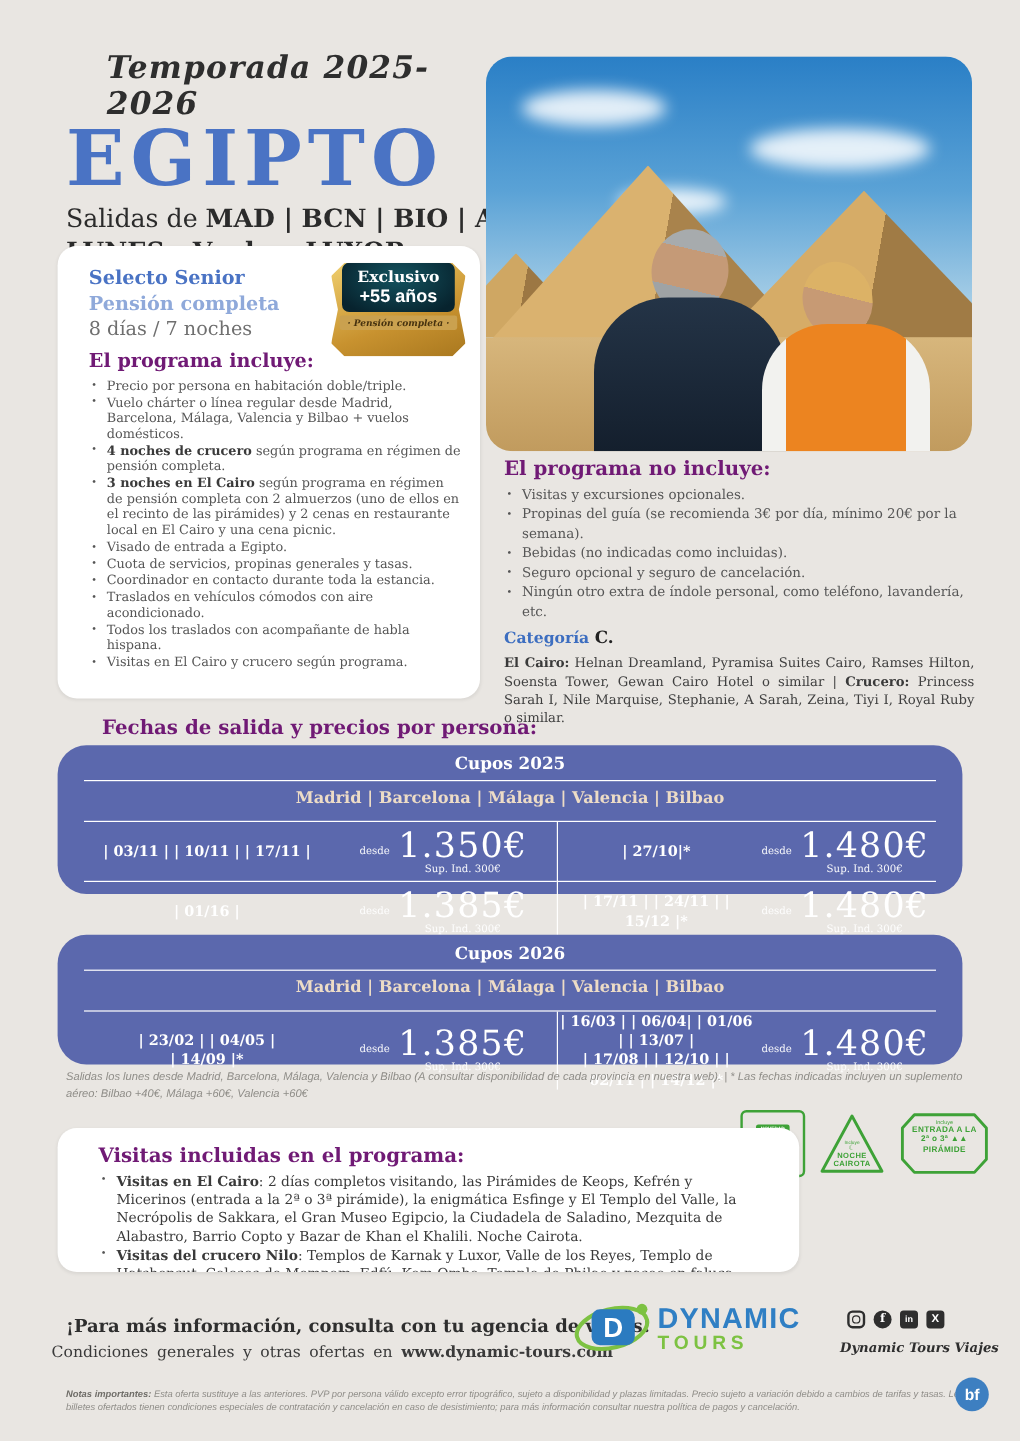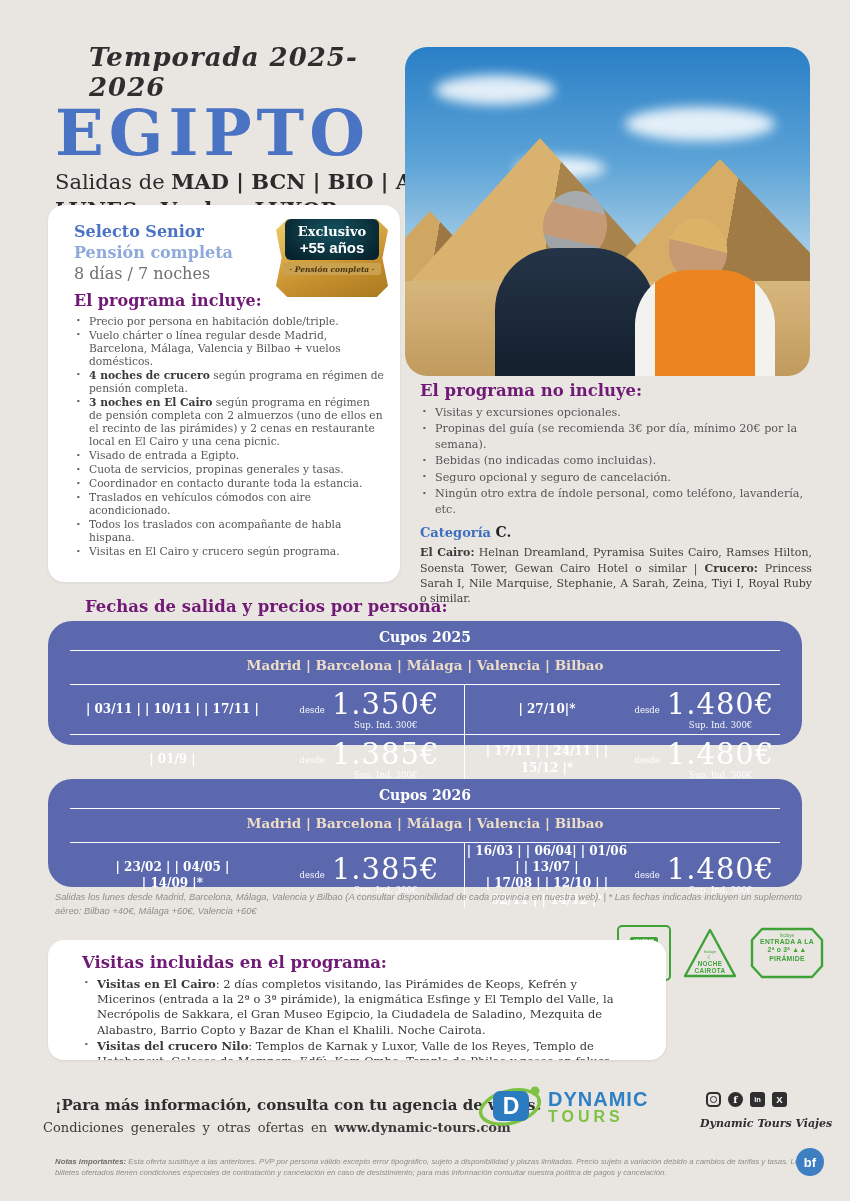--- a/index.html
+++ b/index.html
@@ -110,21 +110,21 @@
   
   .card-visits{position:absolute;left:48px;top:940px;width:618px;height:120px;padding:13px 34px 0 34px;box-sizing:border-box;overflow:hidden;}
   .visits-title{font-size:16.5px;}
   .visits li{font-size:11.5px;line-height:1.32;color:#3a3a3a;margin-bottom:5px;}
   
   .f-cta{position:absolute;left:55px;top:1096px;font-weight:bold;font-size:15px;color:#2e2e2e;}
   .f-cond{position:absolute;left:43px;top:1120px;font-size:13px;color:#3a3a3a;word-spacing:3px;}
   .f-cond .site{font-weight:bold;}
   .logo{position:absolute;left:478px;top:1080px;display:flex;align-items:center;}
   .logo-words{margin-left:2px;font-family:"Liberation Sans",sans-serif;}
-  .lw1{font-weight:bold;font-size:20px;color:#2f7fc4;letter-spacing:1px;}
+  .lw1{font-weight:bold;font-size:24px;color:#2f7fc4;letter-spacing:1px;}
   .lw2{font-weight:bold;font-size:16px;color:#7dc242;letter-spacing:4px;margin-top:-3px;}
   .socials{position:absolute;left:706px;top:1092px;display:flex;align-items:center;gap:7px;}
   .icon{width:15px;height:15px;box-sizing:border-box;display:flex;align-items:center;justify-content:center;
         font-family:"Liberation Sans",sans-serif;}
   .icon-ig{border:2px solid #2e2e2e;border-radius:4.5px;position:relative;}
   .icon-ig::before{content:"";position:absolute;inset:2.2px;border:1.6px solid #2e2e2e;border-radius:50%;}
   .icon-fb{background:#2e2e2e;border-radius:50%;color:#fff;font-weight:bold;font-size:10px;font-family:"DejaVu Serif",serif;}
   .icon-li{background:#2e2e2e;border-radius:3px;color:#fff;font-weight:bold;font-size:7.5px;}
   .icon-x{background:#2e2e2e;border-radius:3px;color:#fff;font-weight:bold;font-size:9.5px;}
   .social-caption{position:absolute;left:700px;top:1117px;font-style:italic;font-weight:bold;font-size:11px;color:#2e2e2e;}
@@ -237,21 +237,21 @@
         <div class="pricebox">
             <span class="desde">desde</span>
             <span class="pcol">
               <span class="price" style="display:block">1.480€</span>
               <span class="sup" style="display:block">Sup. Ind. 300€</span>
             </span>
           </div>
       </div>
       <div class="cell">
         <div class="dates">
-            <div>| 01/9 |</div>
+            <div>| 01/16 |</div>
             <div></div>
           </div>
         <div class="pricebox">
             <span class="desde">desde</span>
             <span class="pcol">
               <span class="price" style="display:block">1.385€</span>
               <span class="sup" style="display:block">Sup. Ind. 300€</span>
             </span>
           </div>
       </div>

